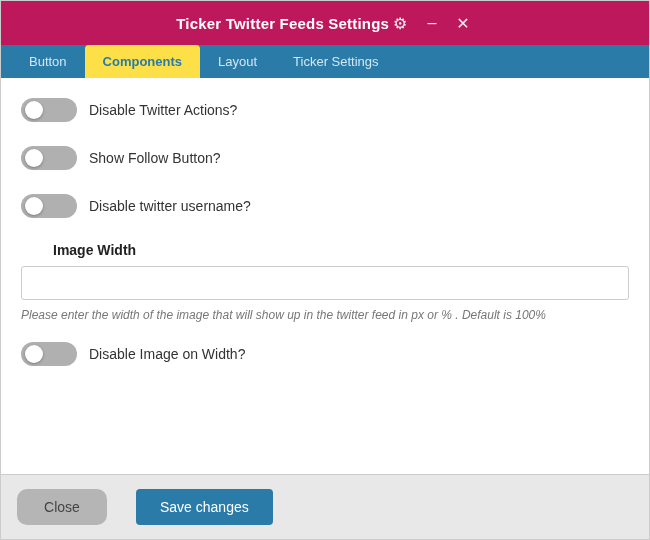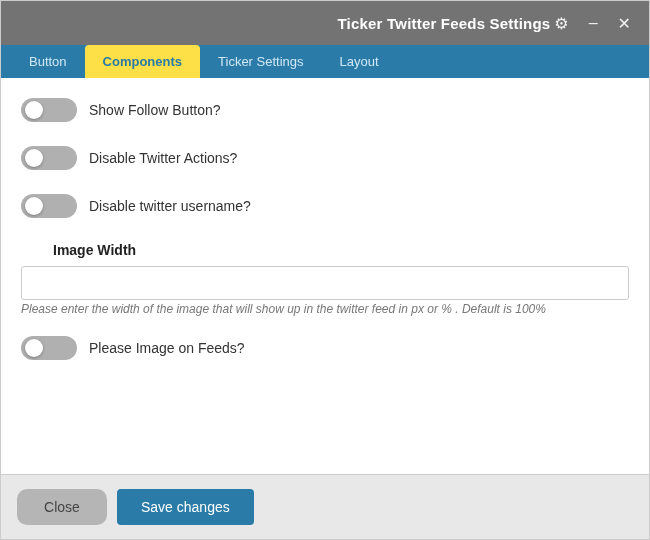--- a/index.html
+++ b/index.html
@@ -16,26 +16,26 @@
     .window {
       width: 650px;
       height: 540px;
       background: #fff;
       border: 1px solid #ccc;
       display: flex;
       flex-direction: column;
       box-shadow: 0 2px 8px rgba(0,0,0,0.2);
     }
     .title-bar {
-      background: #737373;
+      background: #be185d;
       color: #fff;
       padding: 8px 14px;
       display: flex;
       align-items: center;
-      justify-content: flex-end;
+      justify-content: center;
       height: 44px;
     }
     .title-bar-left {
       font-size: 15px;
       font-weight: 600;
       letter-spacing: 0.2px;
     }
     .title-bar-right {
       display: flex;
       align-items: center;
@@ -125,20 +125,21 @@
       border-radius: 3px;
       padding: 8px 10px;
       font-size: 14px;
       color: #333;
       outline: none;
     }
     .field-hint {
       font-size: 12px;
       color: #777;
       font-style: italic;
+      margin-top: 6px;
       margin-bottom: 18px;
       line-height: 1.5;
     }
     .footer {
       background: #e8e8e8;
       border-top: 1px solid #ccc;
       padding: 14px 16px;
       display: flex;
       gap: 10px;
       align-items: center;
@@ -155,20 +156,21 @@
     }
     .btn-save {
       background: #2a7ba8;
       color: #fff;
       border: none;
       padding: 10px 24px;
       font-size: 14px;
       border-radius: 4px;
       cursor: pointer;
       min-width: 130px;
+      margin-left: 19px;
     }
   </style>
 </head>
 <body>
 
 <div class="window">
 
   <div class="title-bar">
     <span class="title-bar-left">Ticker Twitter Feeds Settings</span>
     <div class="title-bar-right">
@@ -185,43 +187,43 @@
   </div>
 
   <div class="tabs">
     <div class="tab">
       <span>Button</span>
     </div>
     <div class="tab active">
       <span>Components</span>
     </div>
     <div class="tab">
+      <span>Layout</span>
+    </div>
+    <div class="tab">
       <span>Ticker Settings</span>
     </div>
-    <div class="tab">
-      <span>Layout</span>
-    </div>
   </div>
 
   <div class="content">
 
     <div class="toggle-row">
       <div class="toggle">
         <div class="toggle-track"></div>
         <div class="toggle-thumb"></div>
       </div>
+      <span class="toggle-label">Disable Twitter Actions?</span>
+    </div>
+
+    <div class="toggle-row">
+      <div class="toggle">
+        <div class="toggle-track"></div>
+        <div class="toggle-thumb"></div>
+      </div>
       <span class="toggle-label">Show Follow Button?</span>
-    </div>
-
-    <div class="toggle-row">
-      <div class="toggle">
-        <div class="toggle-track"></div>
-        <div class="toggle-thumb"></div>
-      </div>
-      <span class="toggle-label">Disable Twitter Actions?</span>
     </div>
 
     <div class="toggle-row">
       <div class="toggle">
         <div class="toggle-track"></div>
         <div class="toggle-thumb"></div>
       </div>
       <span class="toggle-label">Disable twitter username?</span>
     </div>
 
@@ -229,21 +231,21 @@
       <div class="field-label">Image Width</div>
       <input class="text-input" type="text" value="" style="">
       <div class="field-hint">Please enter the width of the image that will show up in the twitter feed in px or % . Default is 100%</div>
     </div>
 
     <div class="toggle-row">
       <div class="toggle">
         <div class="toggle-track"></div>
         <div class="toggle-thumb"></div>
       </div>
-      <span class="toggle-label">Please Image on Feeds?</span>
+      <span class="toggle-label">Disable Image on Width?</span>
     </div>
 
   </div>
 
   <div class="footer">
     <button class="btn-close">Close</button>
     <button class="btn-save">Save changes</button>
   </div>
 </div>
 

